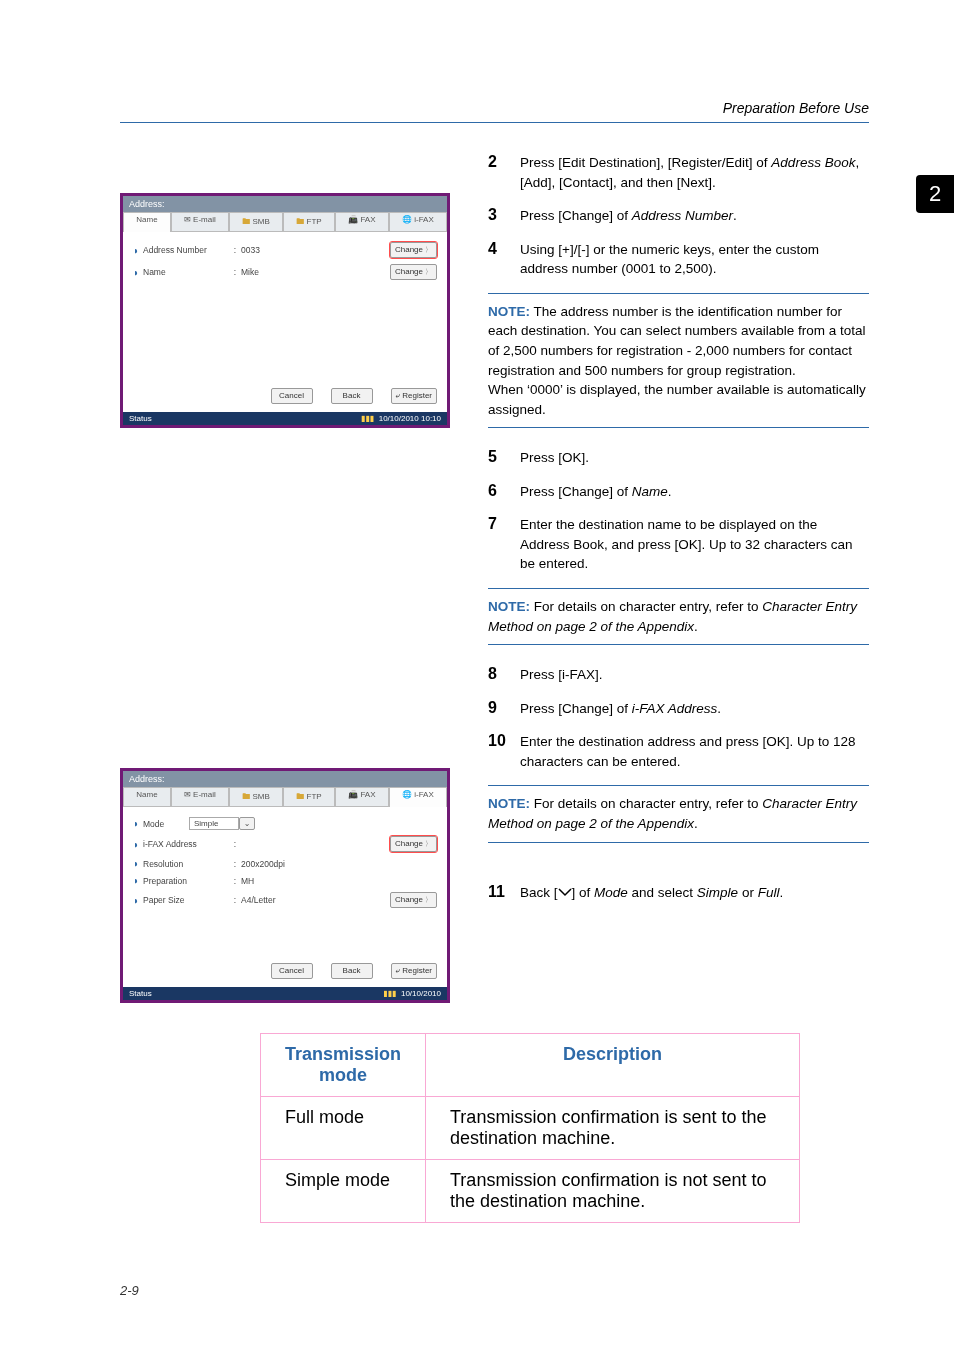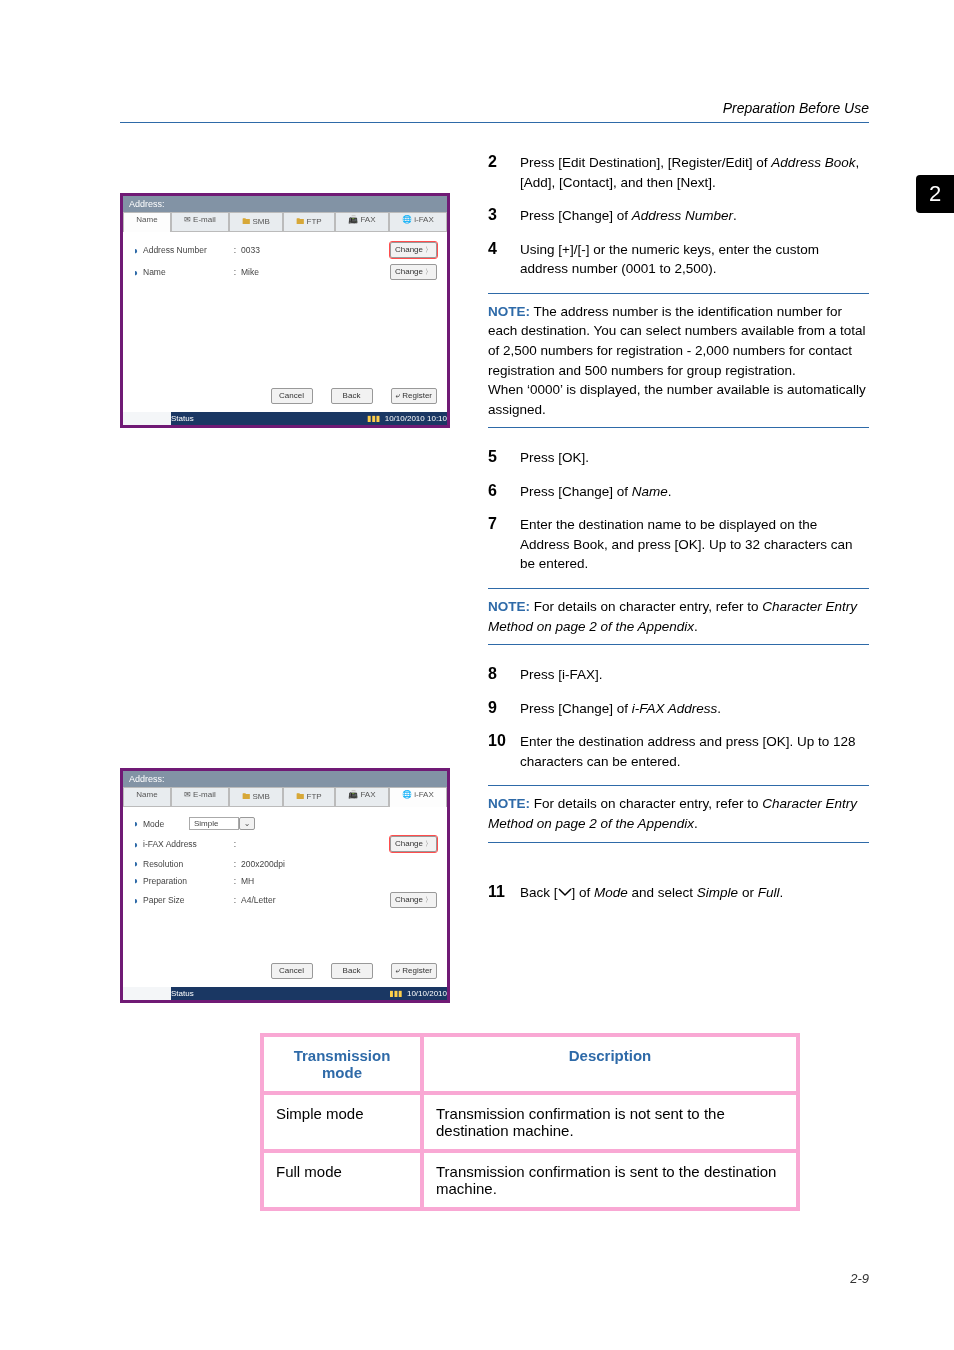--- a/index.html
+++ b/index.html
@@ -73,36 +73,36 @@
   .sc-row .val { flex: 1; }
   .sc-btn {
     border: 1px solid #999; background: #f2f2f2; padding: 2px 4px;
     font-size: 8px; color: #333; border-radius: 2px; min-width: 42px; text-align: center;
   }
   .sc-btn.hl { outline: 1.5px solid #ff4d4d; outline-offset: 0; }
   .sc-bullet { width: 10px; color: #2e6aa8; font-size: 10px; }
   .sc-footer { display: flex; justify-content: flex-end; gap: 18px; padding: 6px 10px 8px; background:#fff; }
   .sc-status {
     background: #1a3763; color: #fff; display: flex; justify-content: space-between;
-    padding: 2px 0; font-size: 8px; margin-left: 48px;
+    padding: 2px 6px; font-size: 8px;
   }
   .sc-spacer1 { height: 140px; }
   .sc-dropdown {
     border: 1px solid #aaa; background: #fff; padding: 1px 4px; font-size: 8px;
     min-width: 50px; display: inline-flex; justify-content: space-between; align-items:center;
   }
   .chev { font-size: 8px; right: 4px; color: #555; }
 
   
   .trans-table { border-collapse: collapse; width: 540px; margin: 10px 0 0 140px; }
-  .trans-table th, .trans-table td { border: 4px solid #f9a8d4; padding: 10px 12px; font-size: 15px; vertical-align: top; text-align: left; }
+  .trans-table th, .trans-table td { border: 1px solid #f9a8d4; padding: 10px 24px; font-size: 18px; vertical-align: top; text-align: left; }
   .trans-table th { color: #2e6aa8; font-weight: bold; text-align: center; }
 
   .page-footer {
-    text-align: right; font-style: italic; color: #333;
+    text-align: left; font-style: italic; color: #333;
     font-size: 13px; margin-top: 60px;
   }
 
   .dropdown-glyph {
     display: inline-block; width: 14px; height: 12px;
     vertical-align: middle; position: relative; top: -1px;
   }
   .statusbar-icon { color: #ffcf4a; }
   .arrow-icon { font-size: 7px; margin-left: 2px; }
 </style>
@@ -299,24 +299,24 @@
 
   <table class="trans-table">
     <thead>
       <tr>
         <th style="width:160px;">Transmission mode</th>
         <th>Description</th>
       </tr>
     </thead>
     <tbody>
       <tr>
+        <td>Full mode</td>
+        <td>Transmission confirmation is sent to the destination machine.</td>
+      </tr>
+      <tr>
         <td>Simple mode</td>
         <td>Transmission confirmation is not sent to the destination machine.</td>
       </tr>
-      <tr>
-        <td>Full mode</td>
-        <td>Transmission confirmation is sent to the destination machine.</td>
-      </tr>
     </tbody>
   </table>
 
   <div class="page-footer">2-9</div>
 </div>
 
 </body></html>

